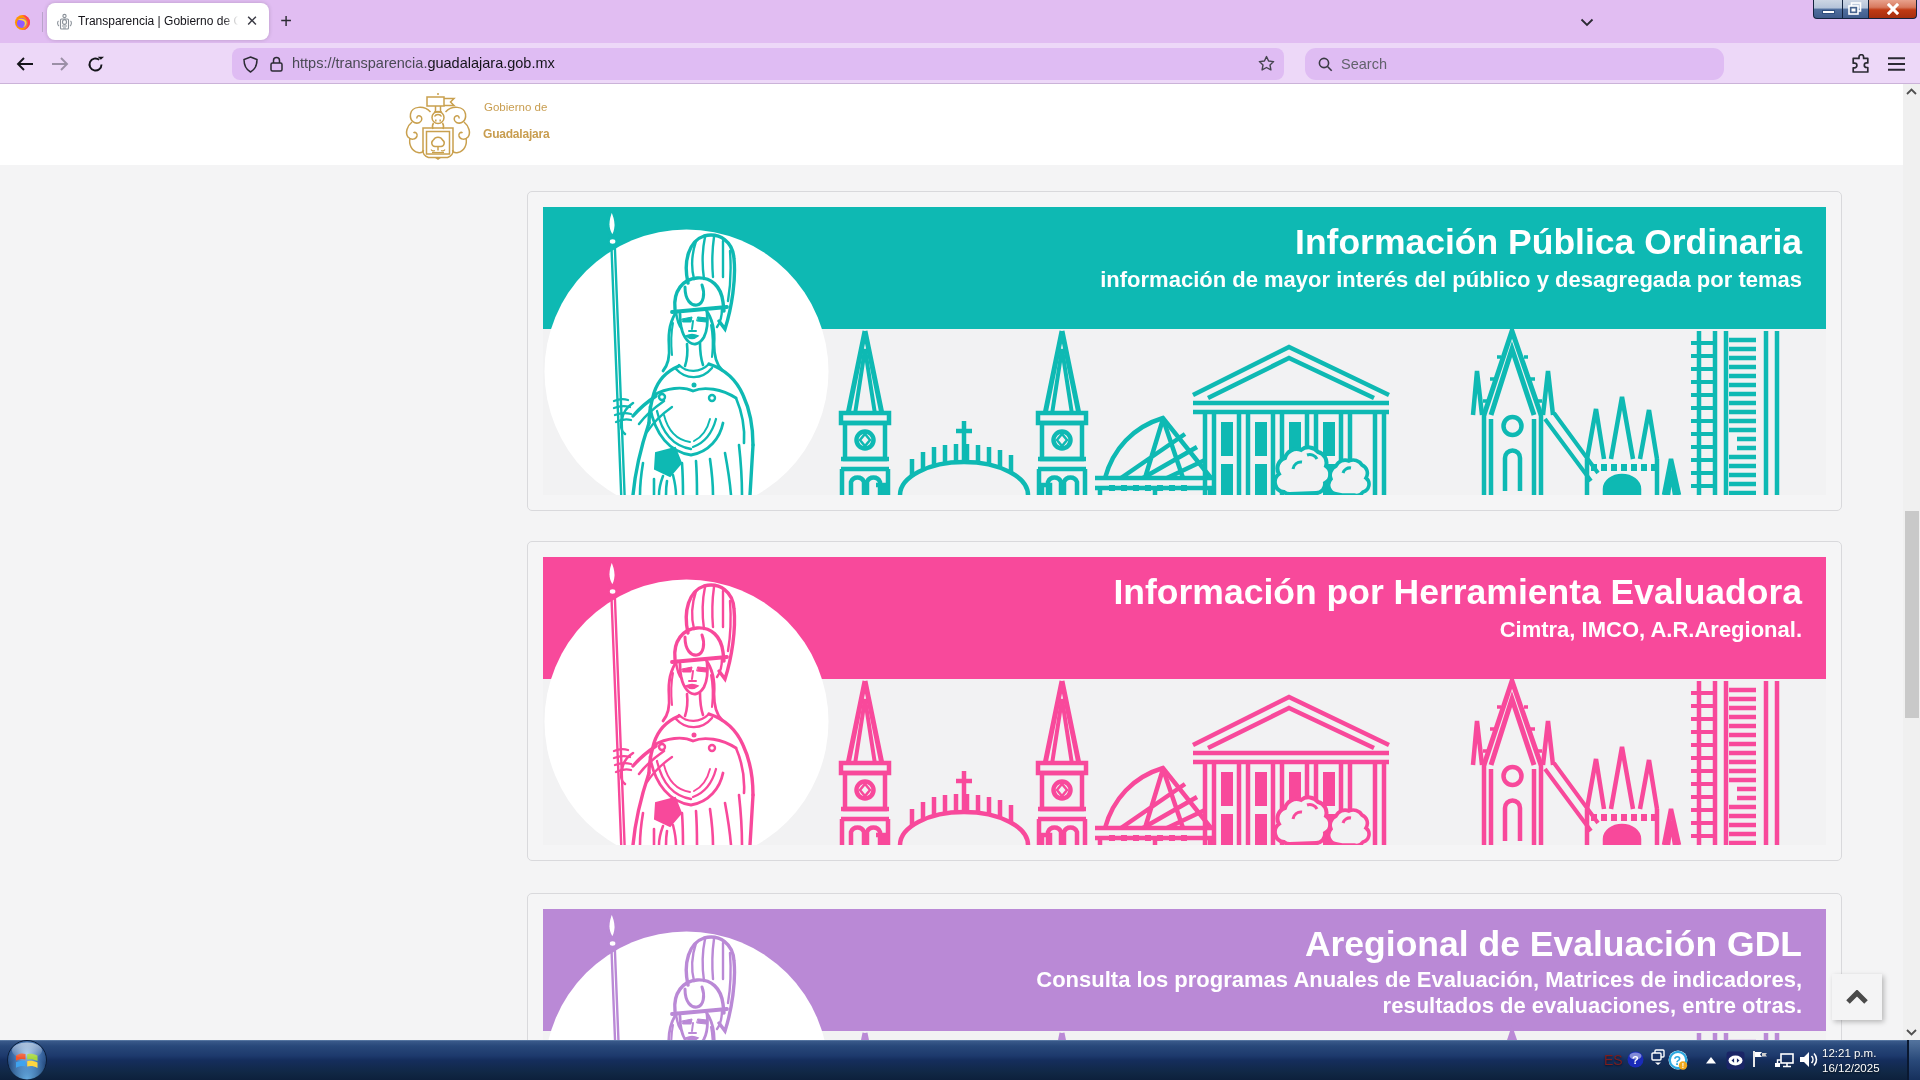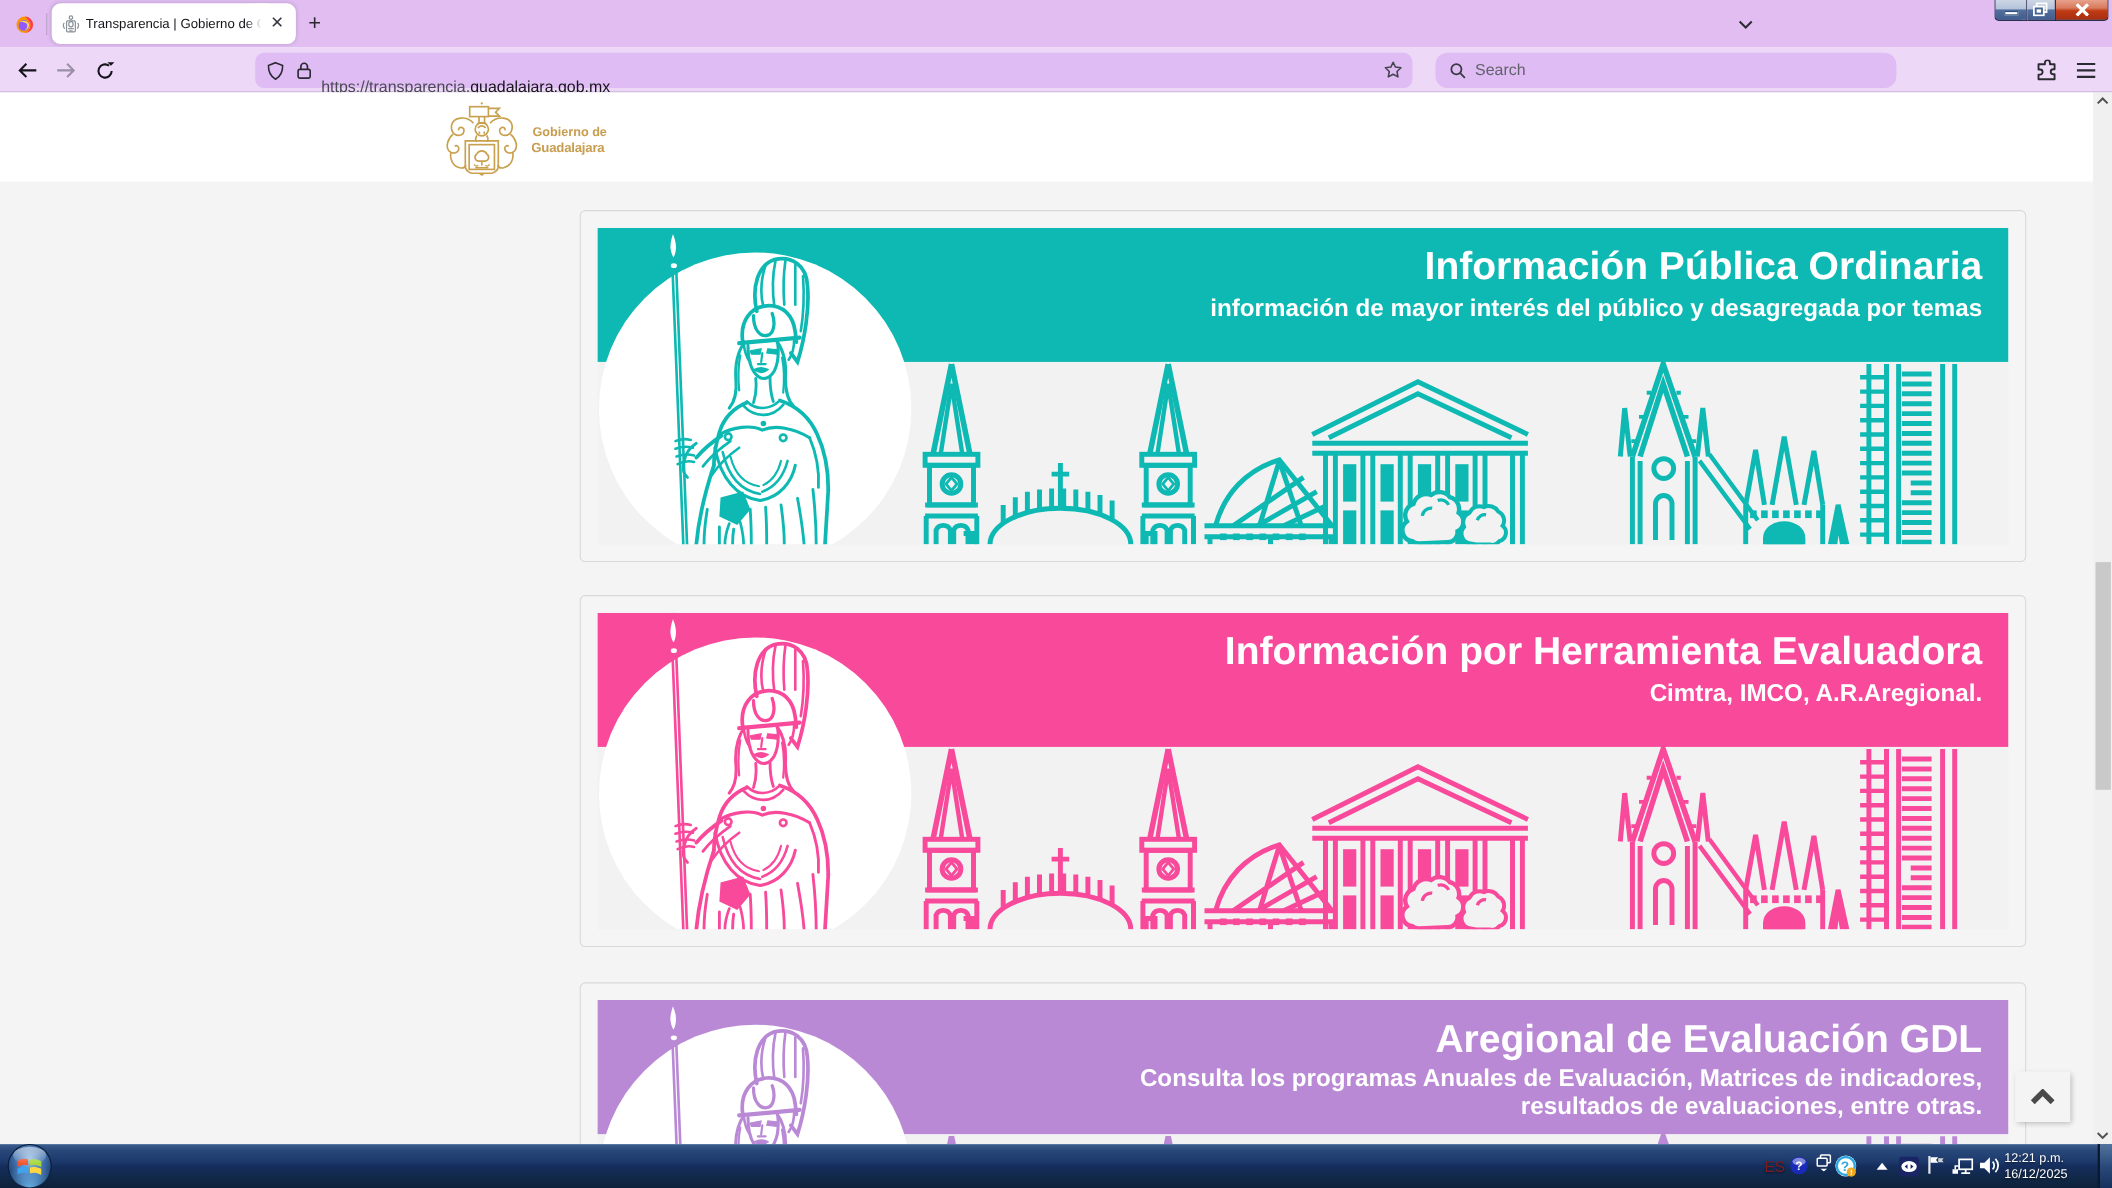--- a/index.html
+++ b/index.html
@@ -108,21 +108,21 @@
       </svg>
 </div>
 <div id="urlbar">
   <svg width="15" height="17" style="position:absolute;left:11px;top:8px" viewBox="0 0 15 17">
         <path d="M7.5 1 L14 3.5 C14 9 12 13.5 7.5 16 C3 13.5 1 9 1 3.5 Z" fill="none" stroke="#2b2a33" stroke-width="1.5"></path>
       </svg>
   <svg width="13" height="16" style="position:absolute;left:38px;top:8px" viewBox="0 0 13 16">
         <rect x="1" y="7" width="11" height="8" rx="1.5" fill="none" stroke="#2b2a33" stroke-width="1.5"></rect>
         <path d="M3.5 7 V4.5 a3 3 0 0 1 6 0 V7" fill="none" stroke="#2b2a33" stroke-width="1.5"></path>
       </svg>
-  <div style="position:absolute;left:60px;top:24px;font-size:14.5px;color:#4a4a55">https://transparencia.<span style="color:#15141a">guadalajara.gob.mx</span></div>
+  <div style="position:absolute;left:60px;top:7px;font-size:14.5px;color:#4a4a55">https://transparencia.<span style="color:#15141a">guadalajara.gob.mx</span></div>
   <svg width="17" height="17" style="position:absolute;left:1026px;top:7px" viewBox="0 0 17 17">
         <path d="M8.5 1.6 L10.6 6 L15.6 6.6 L12 10 L12.9 14.9 L8.5 12.5 L4.1 14.9 L5 10 L1.4 6.6 L6.4 6 Z" fill="none" stroke="#45444e" stroke-width="1.4" stroke-linejoin="round"></path>
       </svg>
 </div>
 <div id="searchbar">
   <svg width="15" height="15" style="position:absolute;left:13px;top:9px" viewBox="0 0 15 15">
         <circle cx="6" cy="6" r="4.6" fill="none" stroke="#3a3a44" stroke-width="1.6"></circle>
         <path d="M9.5 9.5 L13.7 13.7" stroke="#3a3a44" stroke-width="1.6"></path>
       </svg>
   <div style="position:absolute;left:36px;top:8px;font-size:14.5px;color:#62626c">Search</div>
@@ -153,21 +153,21 @@
         <path d="M6 46 C4.5 53 8 59 14 60.5 C17 61.2 19 60 19.5 58"></path>
         <path d="M62 46 C63.5 53 60 59 54 60.5 C51 61.2 49 60 48.5 58"></path>
         <path d="M19 36 H49 V59 C49 62 46.5 64.5 43.5 65.5 H24.5 C21.5 64.5 19 62 19 59 Z"></path>
         <rect x="22.5" y="39.5" width="23" height="22.5"></rect>
         <path d="M34 68 l-3.5 -2.5 h7 Z" fill="#c9a04e" stroke="none"></path>
         <path d="M29.5 48 a5 5 0 0 1 9 0 a3.5 3.5 0 0 1 -1.5 6.5 h-6 a3.5 3.5 0 0 1 -1.5 -6.5 M34 54.5 v4"></path>
         <path d="M27 57.5 c1.2 1.8 2.8 1.8 3.8 0.8 M41 57.5 c-1.2 1.8 -2.8 1.8 -3.8 0.8" stroke-width="1.2"></path>
         <path d="M28 60.5 h12" stroke-width="1.2"></path>
       </g>
     </svg>
-    <div style="position:absolute;left:484px;top:31px;font-size:11.5px;font-weight:bold;color:#c89d4f">Gobierno de</div>
+    <div style="position:absolute;left:484px;top:17px;font-size:11.5px;font-weight:normal;color:#c89d4f">Gobierno de</div>
     <div style="position:absolute;left:483px;top:43px;font-size:12px;font-weight:bold;color:#c89d4f;letter-spacing:-0.2px">Guadalajara</div>
   </div>
   <svg width="0" height="0" style="position:absolute">
         <defs>
     <g id="twr">
       <path d="M0 124 L-17 207 M0 124 L17 207" stroke-width="5"></path>
       <path d="M-10 207 L0 142 L10 207" stroke-width="4"></path>
       <rect x="-24" y="206" width="48" height="10"></rect>
       <rect x="-20" y="216" width="40" height="36"></rect>
       <circle cx="0" cy="233" r="8.5"></circle>

